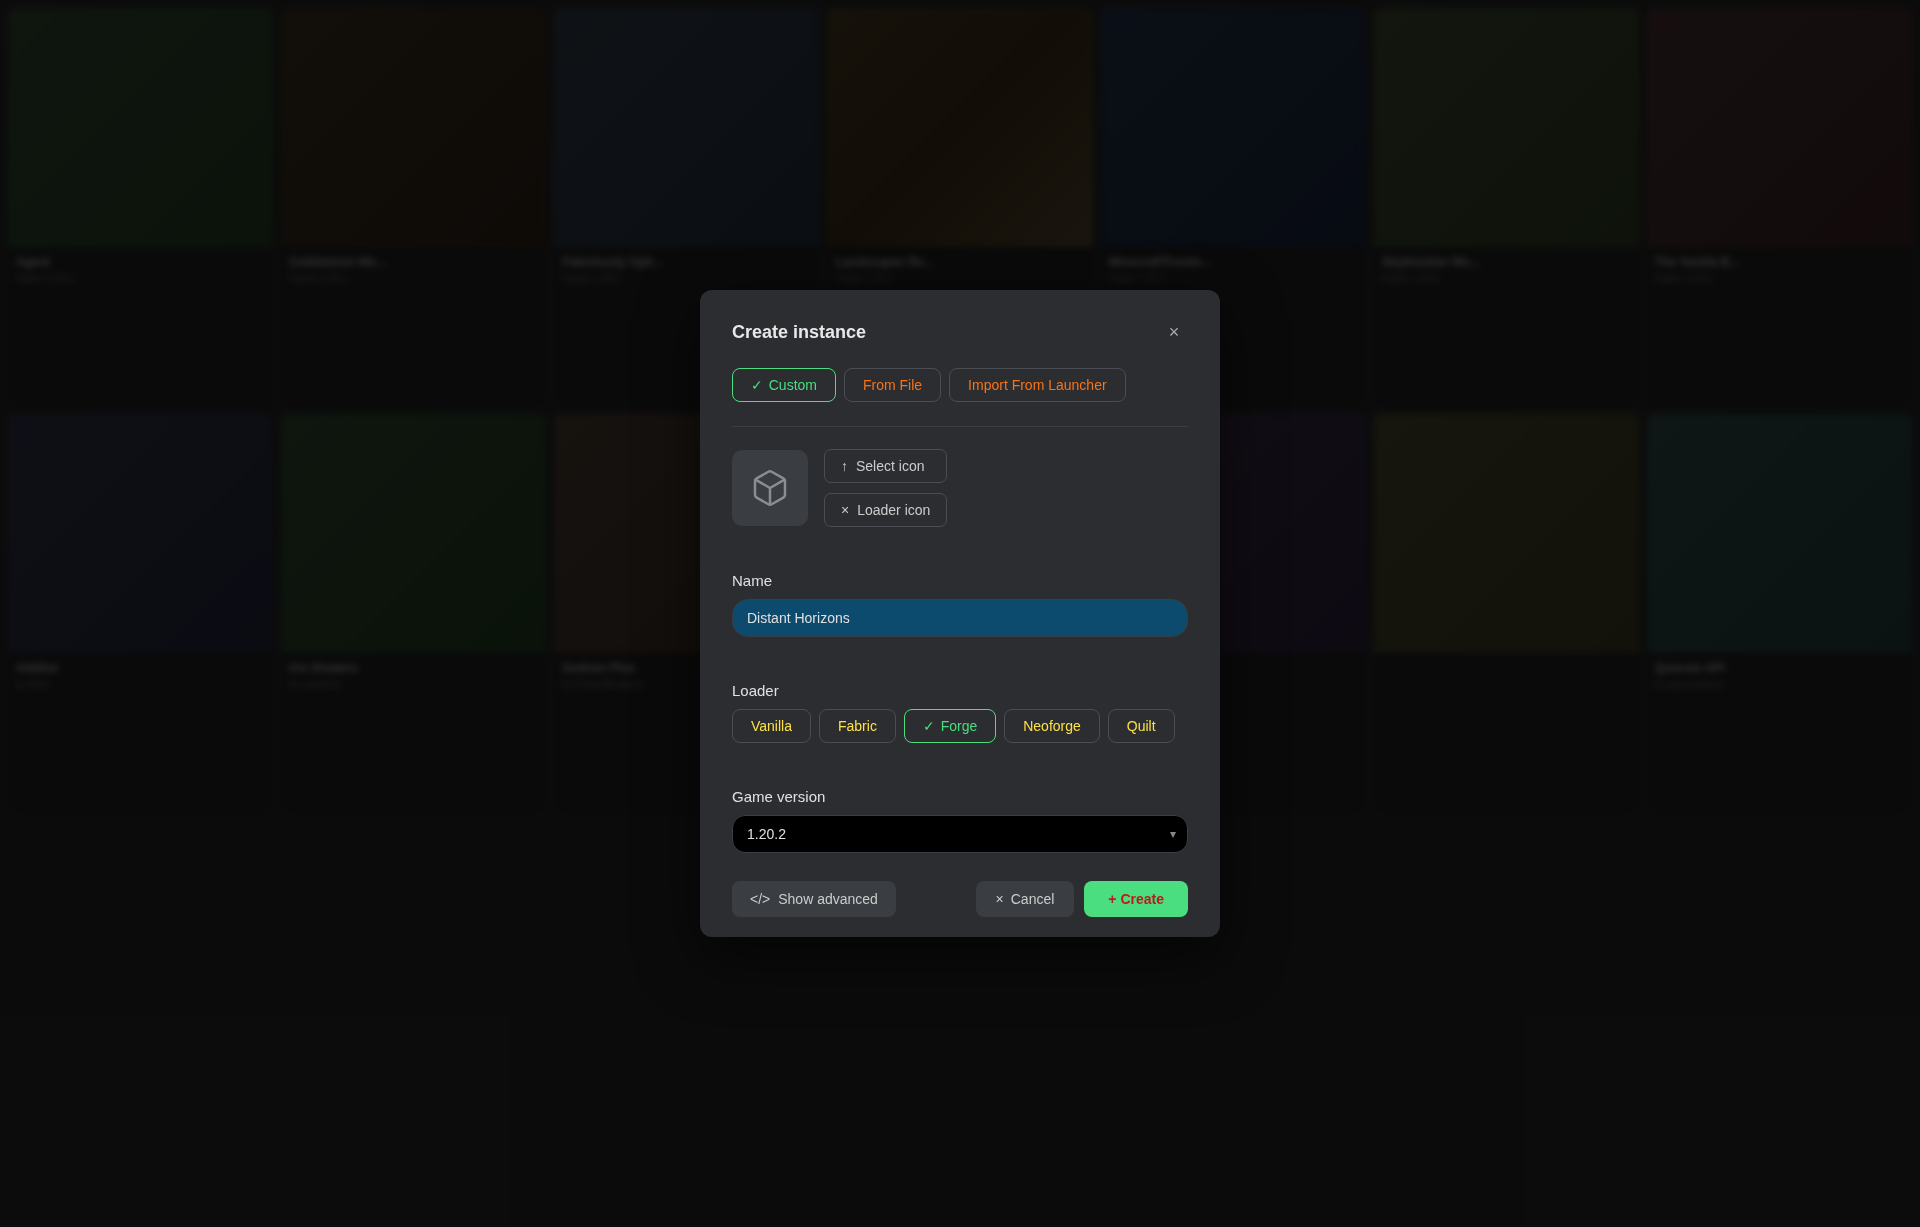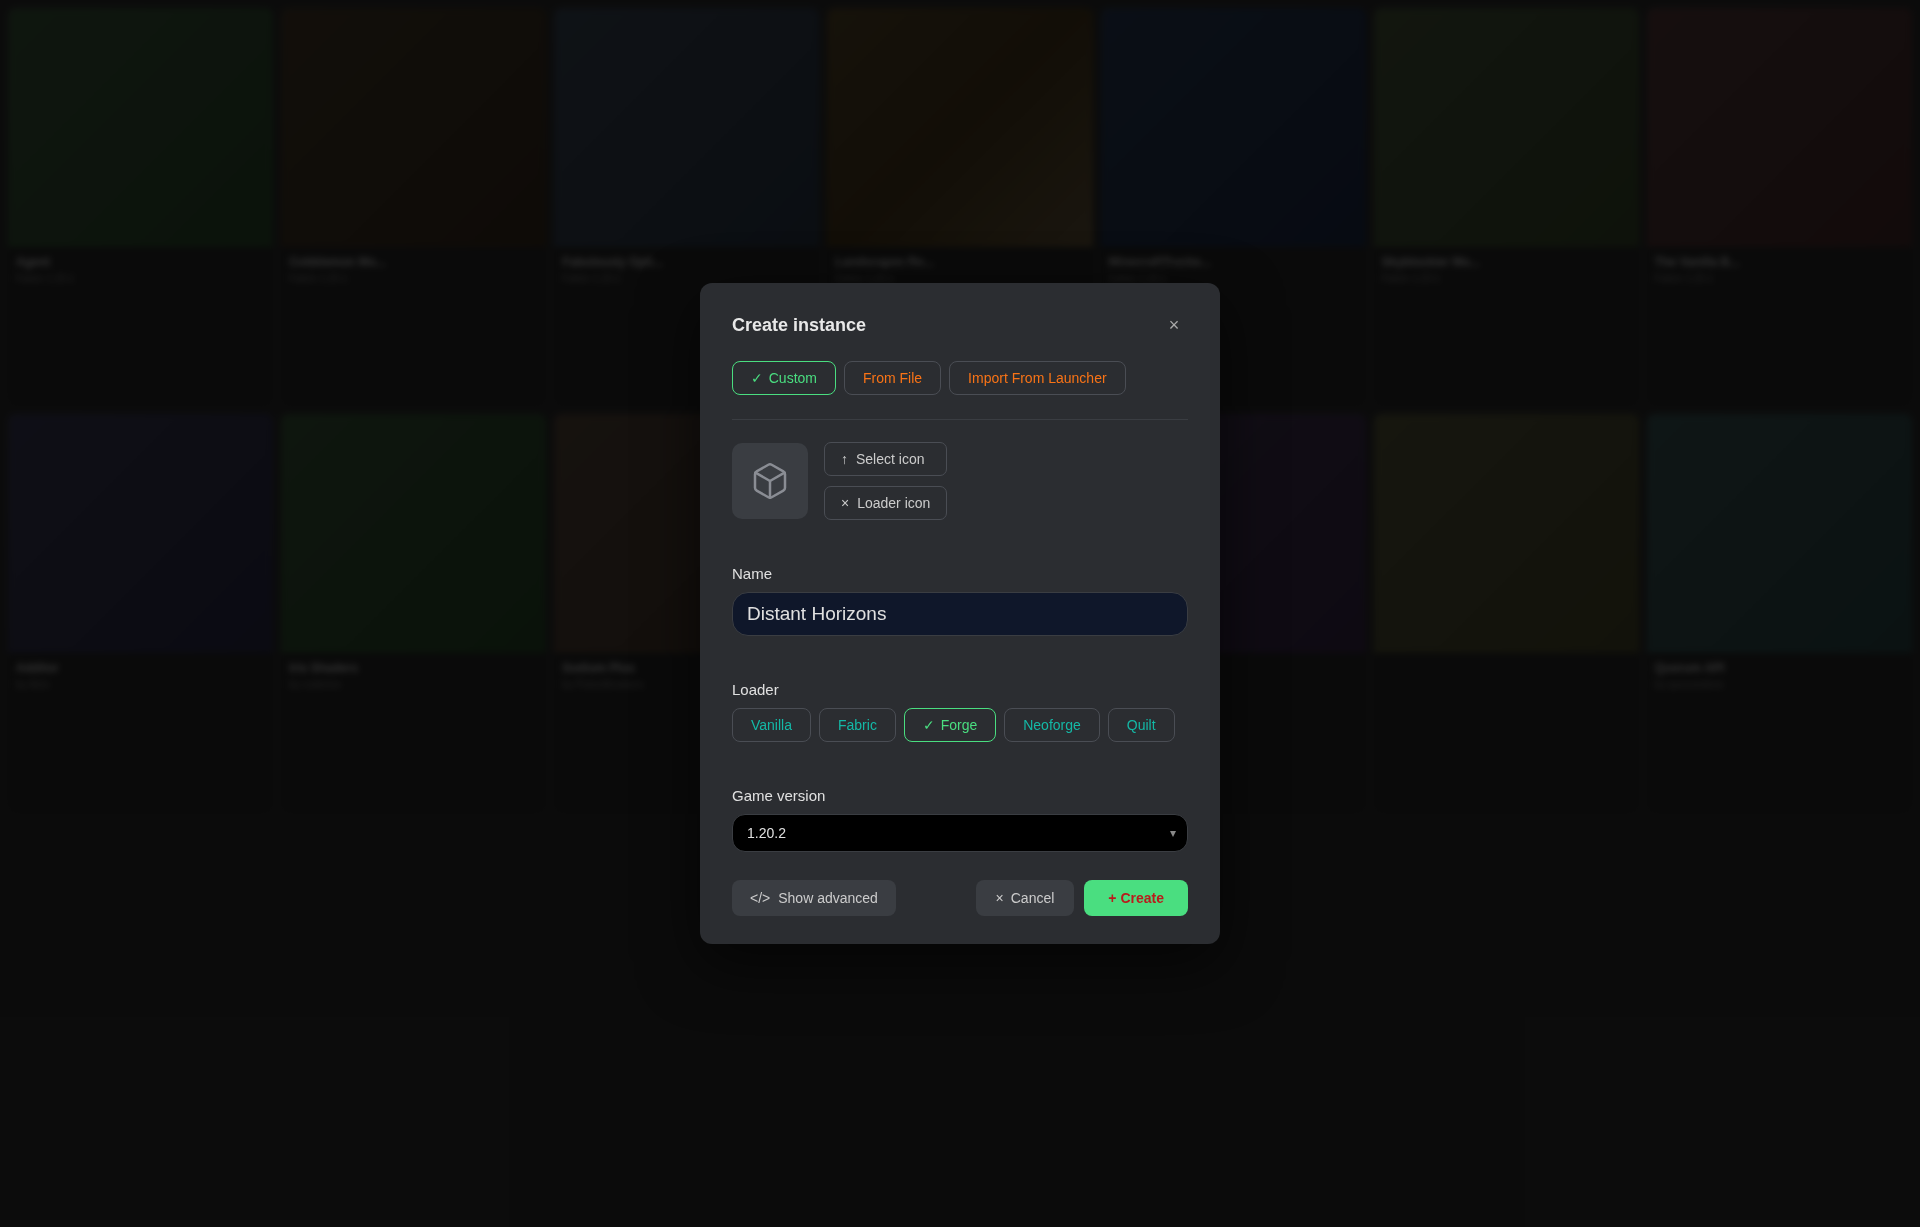--- a/index.html
+++ b/index.html
@@ -86,21 +86,21 @@
       display: flex;
       align-items: center;
       justify-content: center;
       z-index: 2;
     }
 
     .modal {
       background: #2b2d31;
       border-radius: 12px;
       width: 520px;
-      padding: 28px 32px 28px 32px;
+      padding: 28px 32px 20px 32px;
       box-shadow: 0 20px 60px rgba(0,0,0,0.6);
       position: relative;
     }
 
     .modal-header {
       display: flex;
       align-items: center;
       justify-content: space-between;
       margin-bottom: 22px;
     }
@@ -211,26 +211,26 @@
       margin-bottom: 10px;
     }
 
     .field-group {
       margin-bottom: 22px;
       margin-top: 45px;
     }
 
     .text-input {
       width: 100%;
-      background: #0f172a;
+      background: #0c4a6e;
       border: 1.5px solid #3a3d42;
       border-radius: 16px;
       padding: 10px 14px;
       color: #e0e0e0;
-      font-size: 19px;
+      font-size: 14px;
       outline: none;
       transition: border-color 0.15s;
     }
 
     
     .loader-row {
       display: flex;
       gap: 8px;
       flex-wrap: wrap;
     }
@@ -250,21 +250,21 @@
       border-color: #4ade80;
       color: #4ade80;
       display: flex;
       align-items: center;
       gap: 6px;
     }
 
     .loader-btn.unselected {
       background: transparent;
       border-color: #4a4d54;
-      color: #14b8a6;
+      color: #fde047;
     }
 
     
     .select-wrapper {
       position: relative;
     }
 
     .version-select {
       width: 100%;
       background: #000000;

